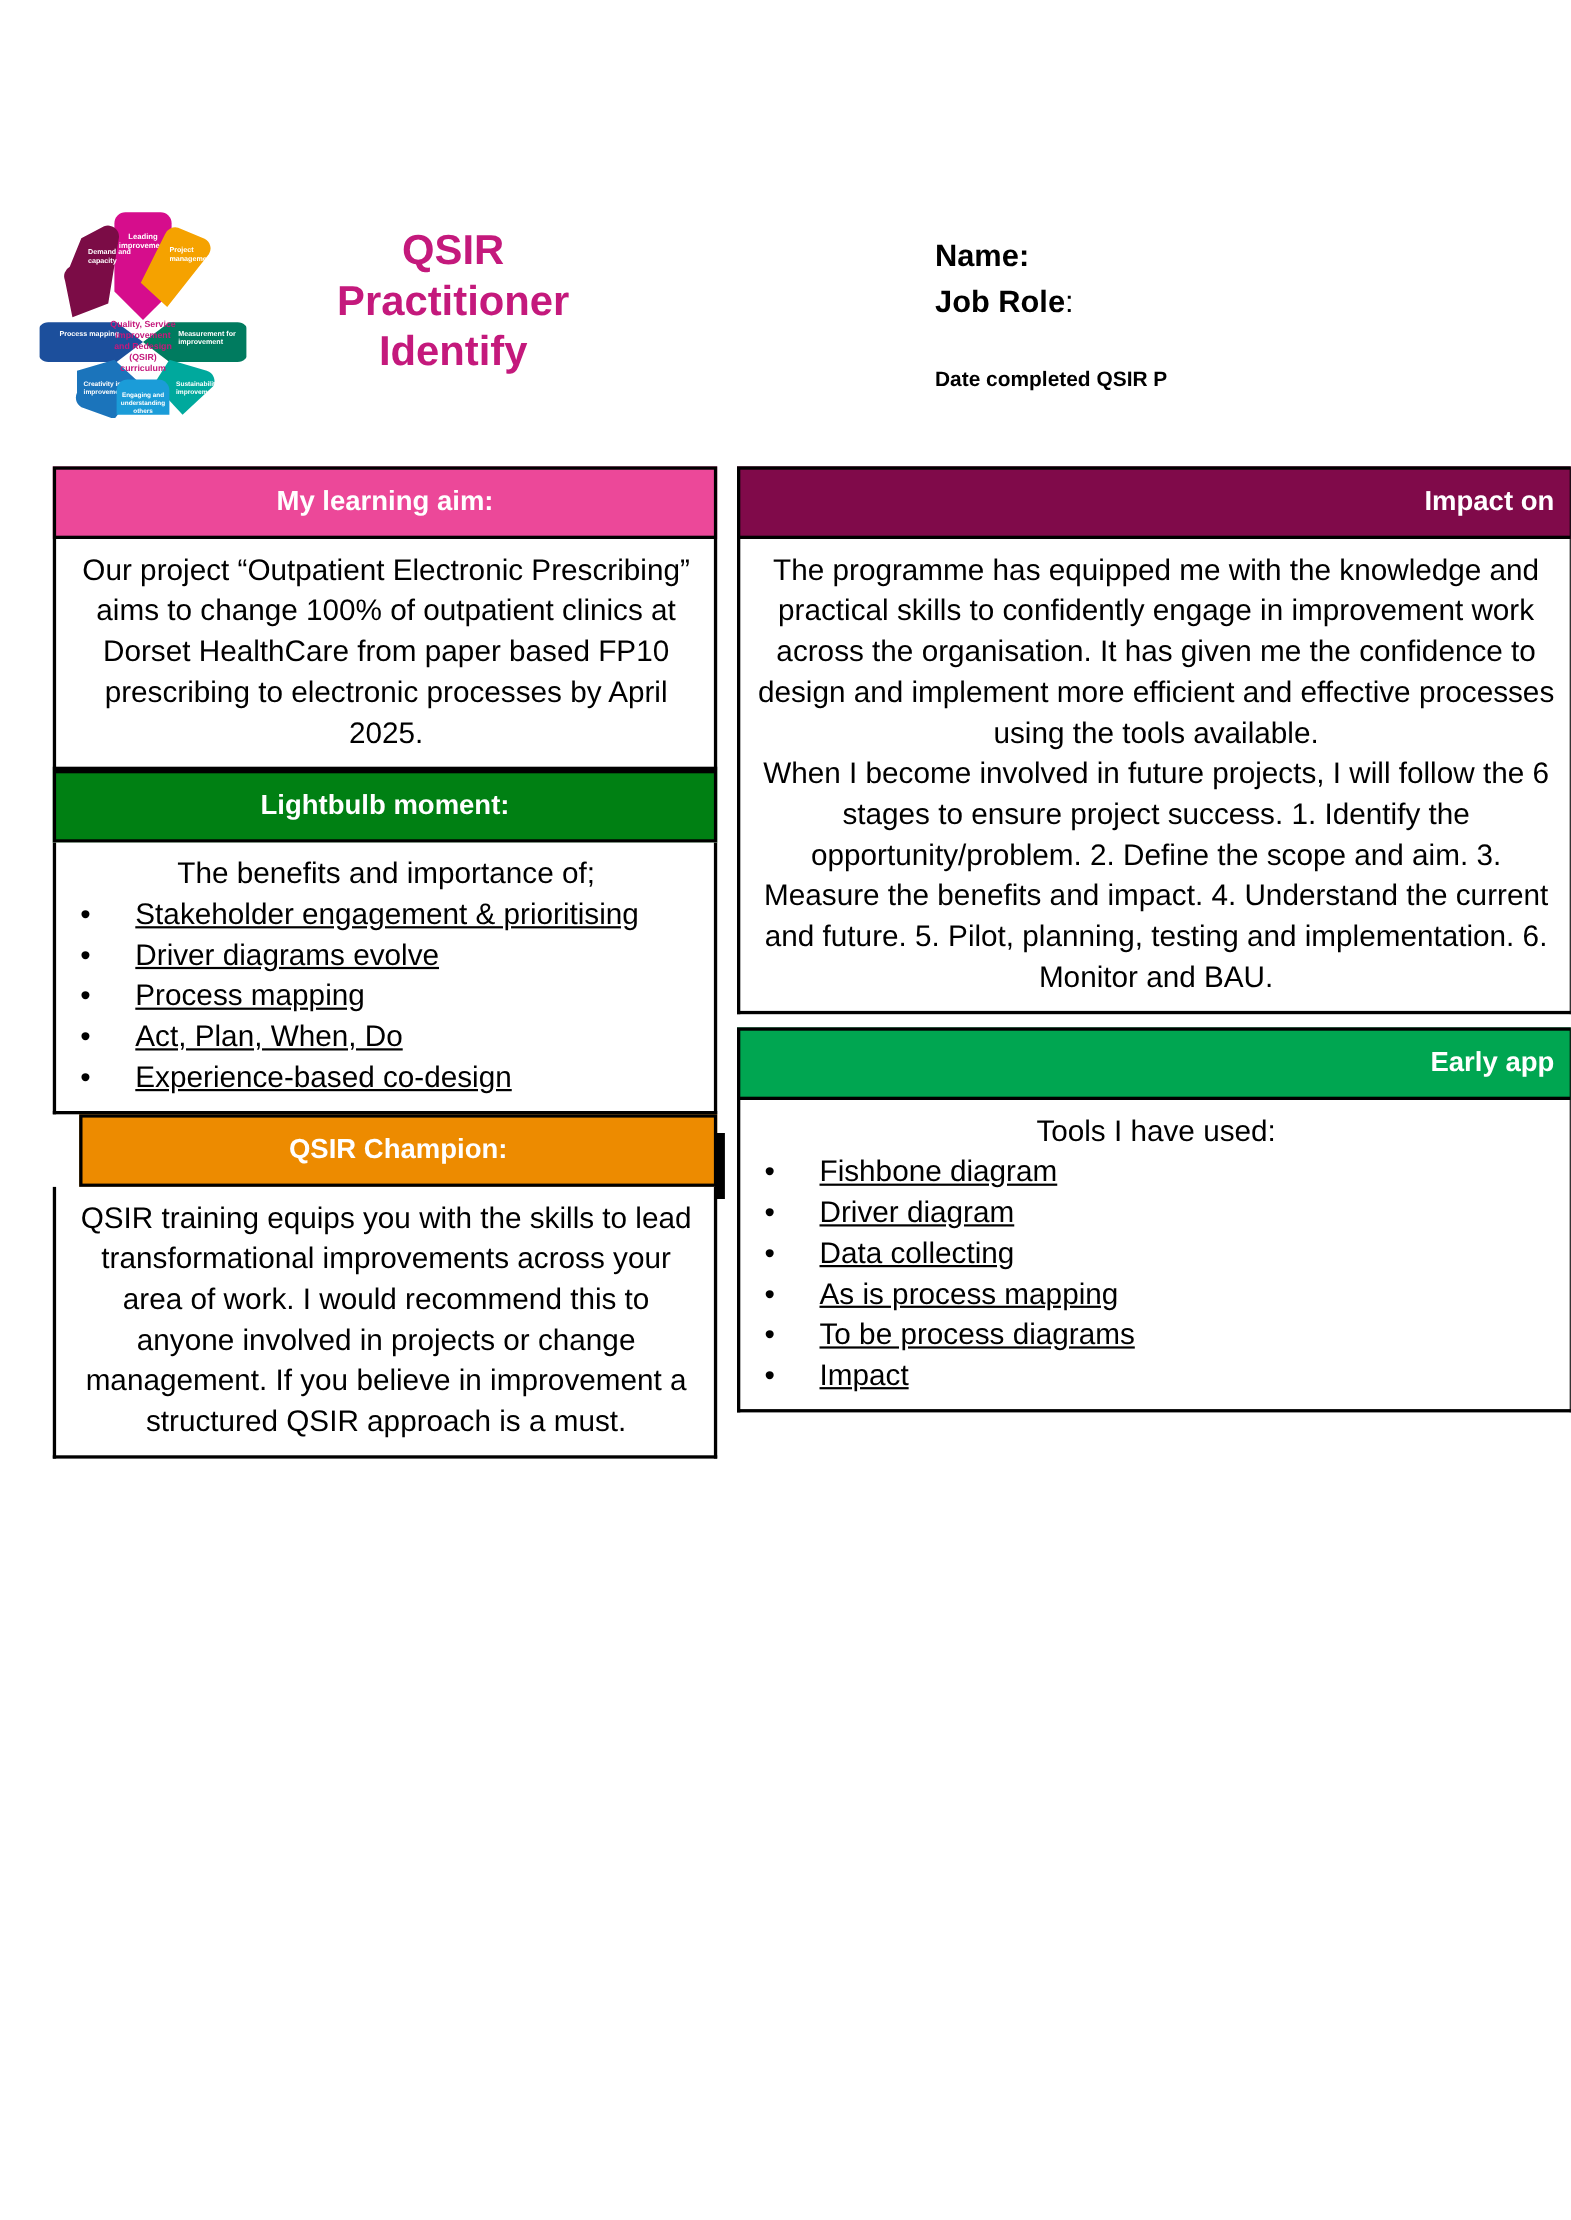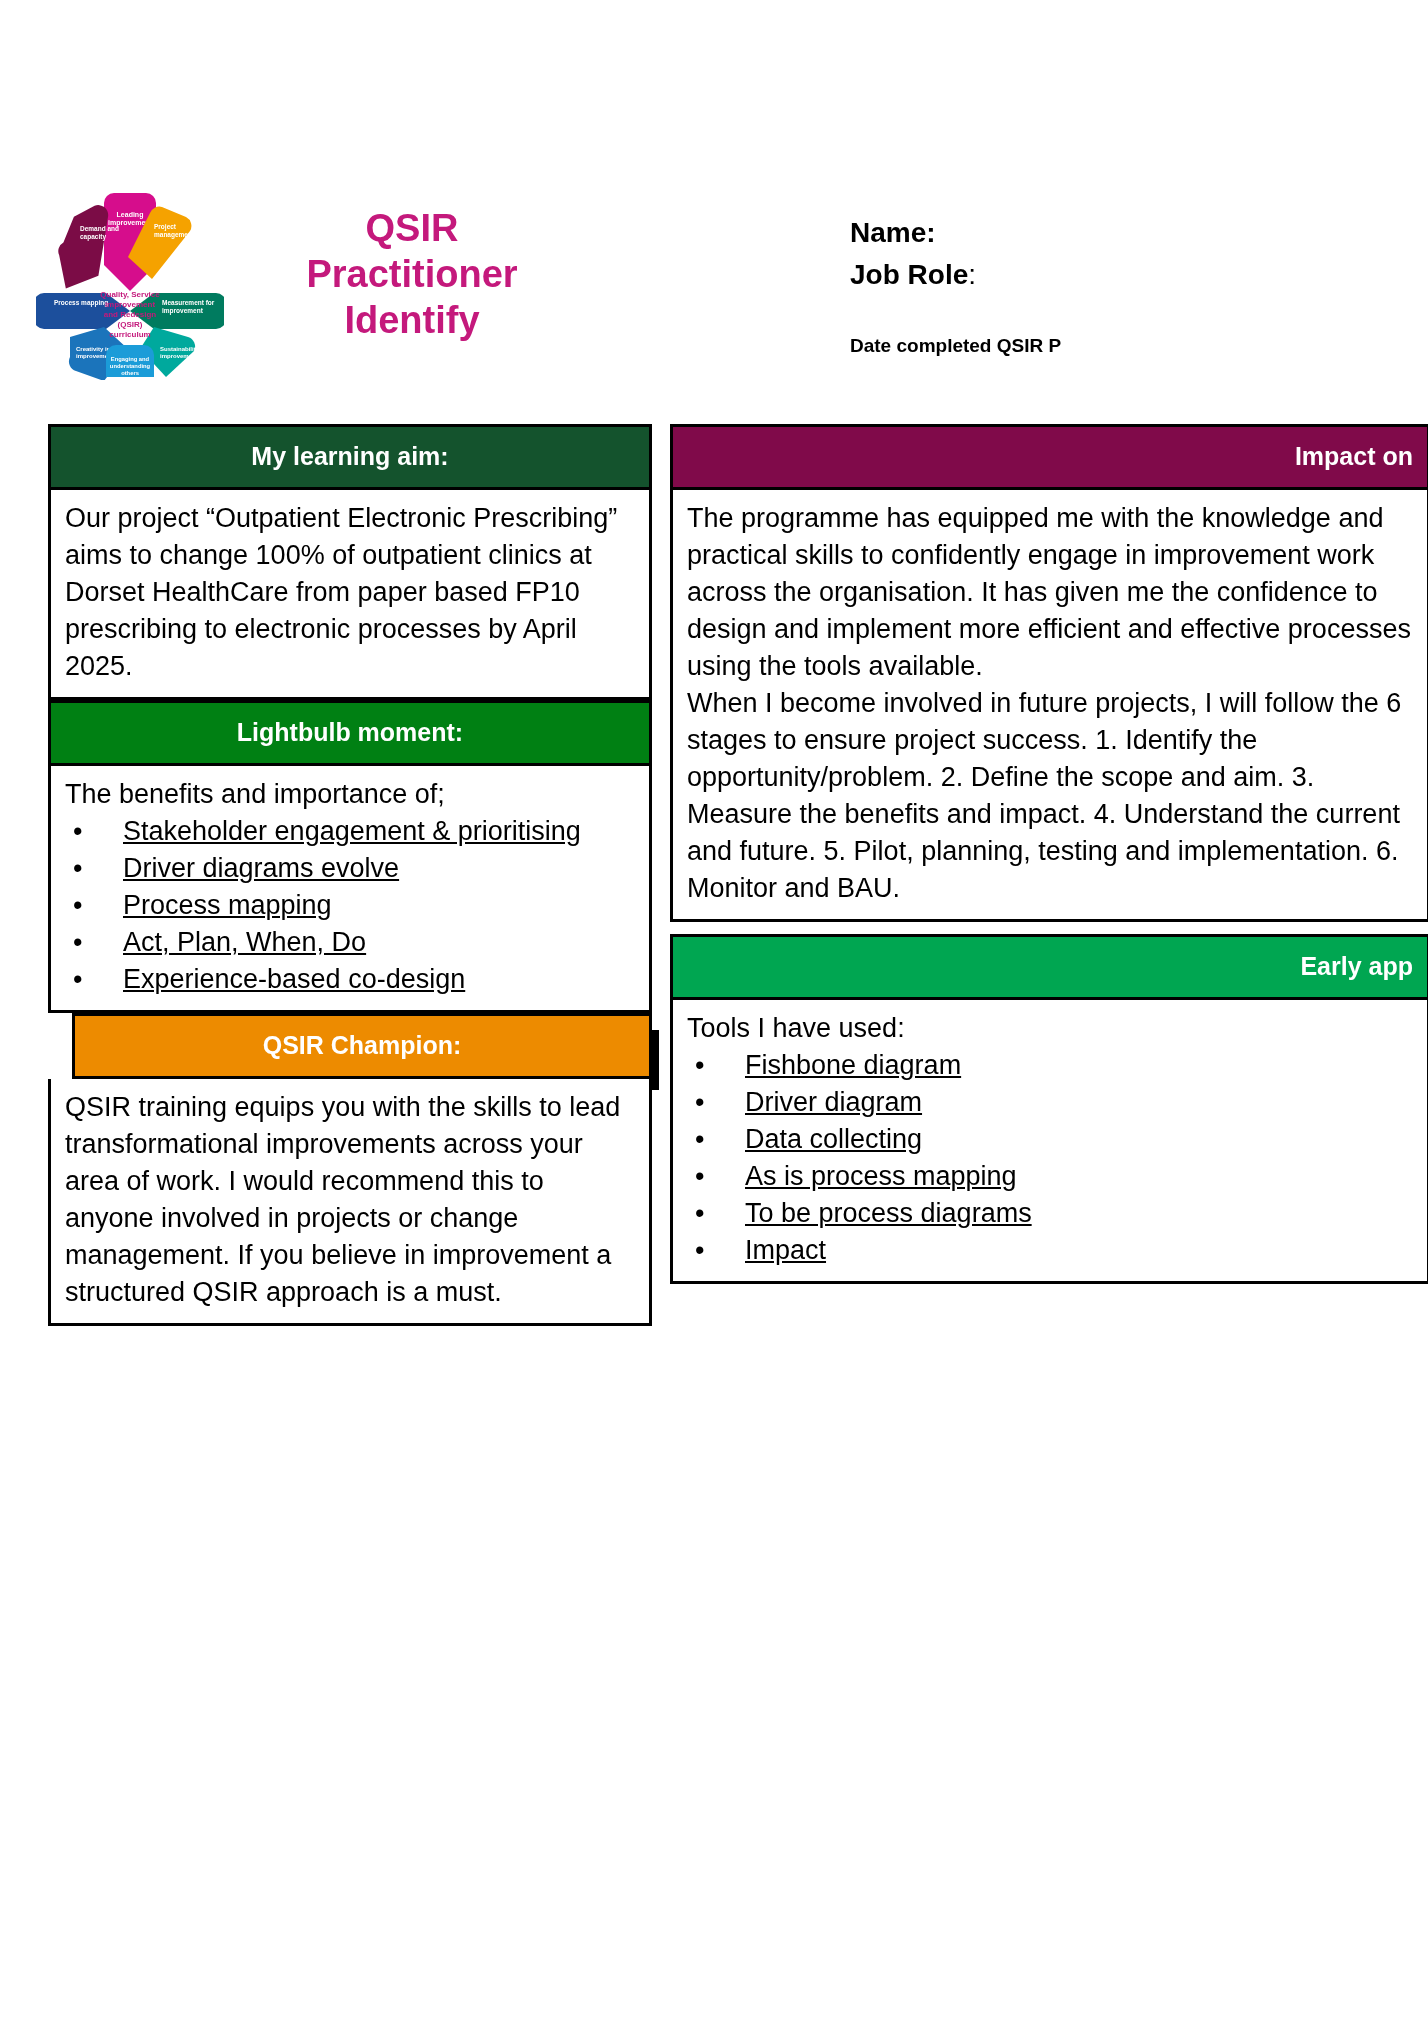--- a/index.html
+++ b/index.html
@@ -89,39 +89,39 @@
   .band {
     box-sizing: border-box;
     border: 3px solid #000;
     color: #ffffff;
     font-size: 25px;
     font-weight: bold;
     text-align: center;
     padding: 14px 10px 16px 10px;
     line-height: 30px;
   }
-  .band.blue   { background: #14532d; }
+  .band.blue   { background: #ec4899; }
   .band.green  { background: #008013; }
   .band.orange { background: #ED8B00; margin-left: 24px; }
   .band.purple { background: #800A4A; }
   .band.brightgreen { background: #00A651; }
 
   .band.right-al { text-align: right; padding-right: 14px; }
 
   .body {
     box-sizing: border-box;
     border: 3px solid #000;
     border-top: none;
     background: #fff;
     color: #000;
     font-size: 27px;
     line-height: 37px;
     padding: 10px 12px 12px 14px;
   }
-  .body p { margin: 0; }
+  .body p { margin: 0; text-align: center; }
 
   ul.bullets {
     margin: 0;
     padding: 0;
     list-style: none;
     text-decoration: underline;
   }
   ul.bullets li {
     position: relative;
     padding-left: 58px;

